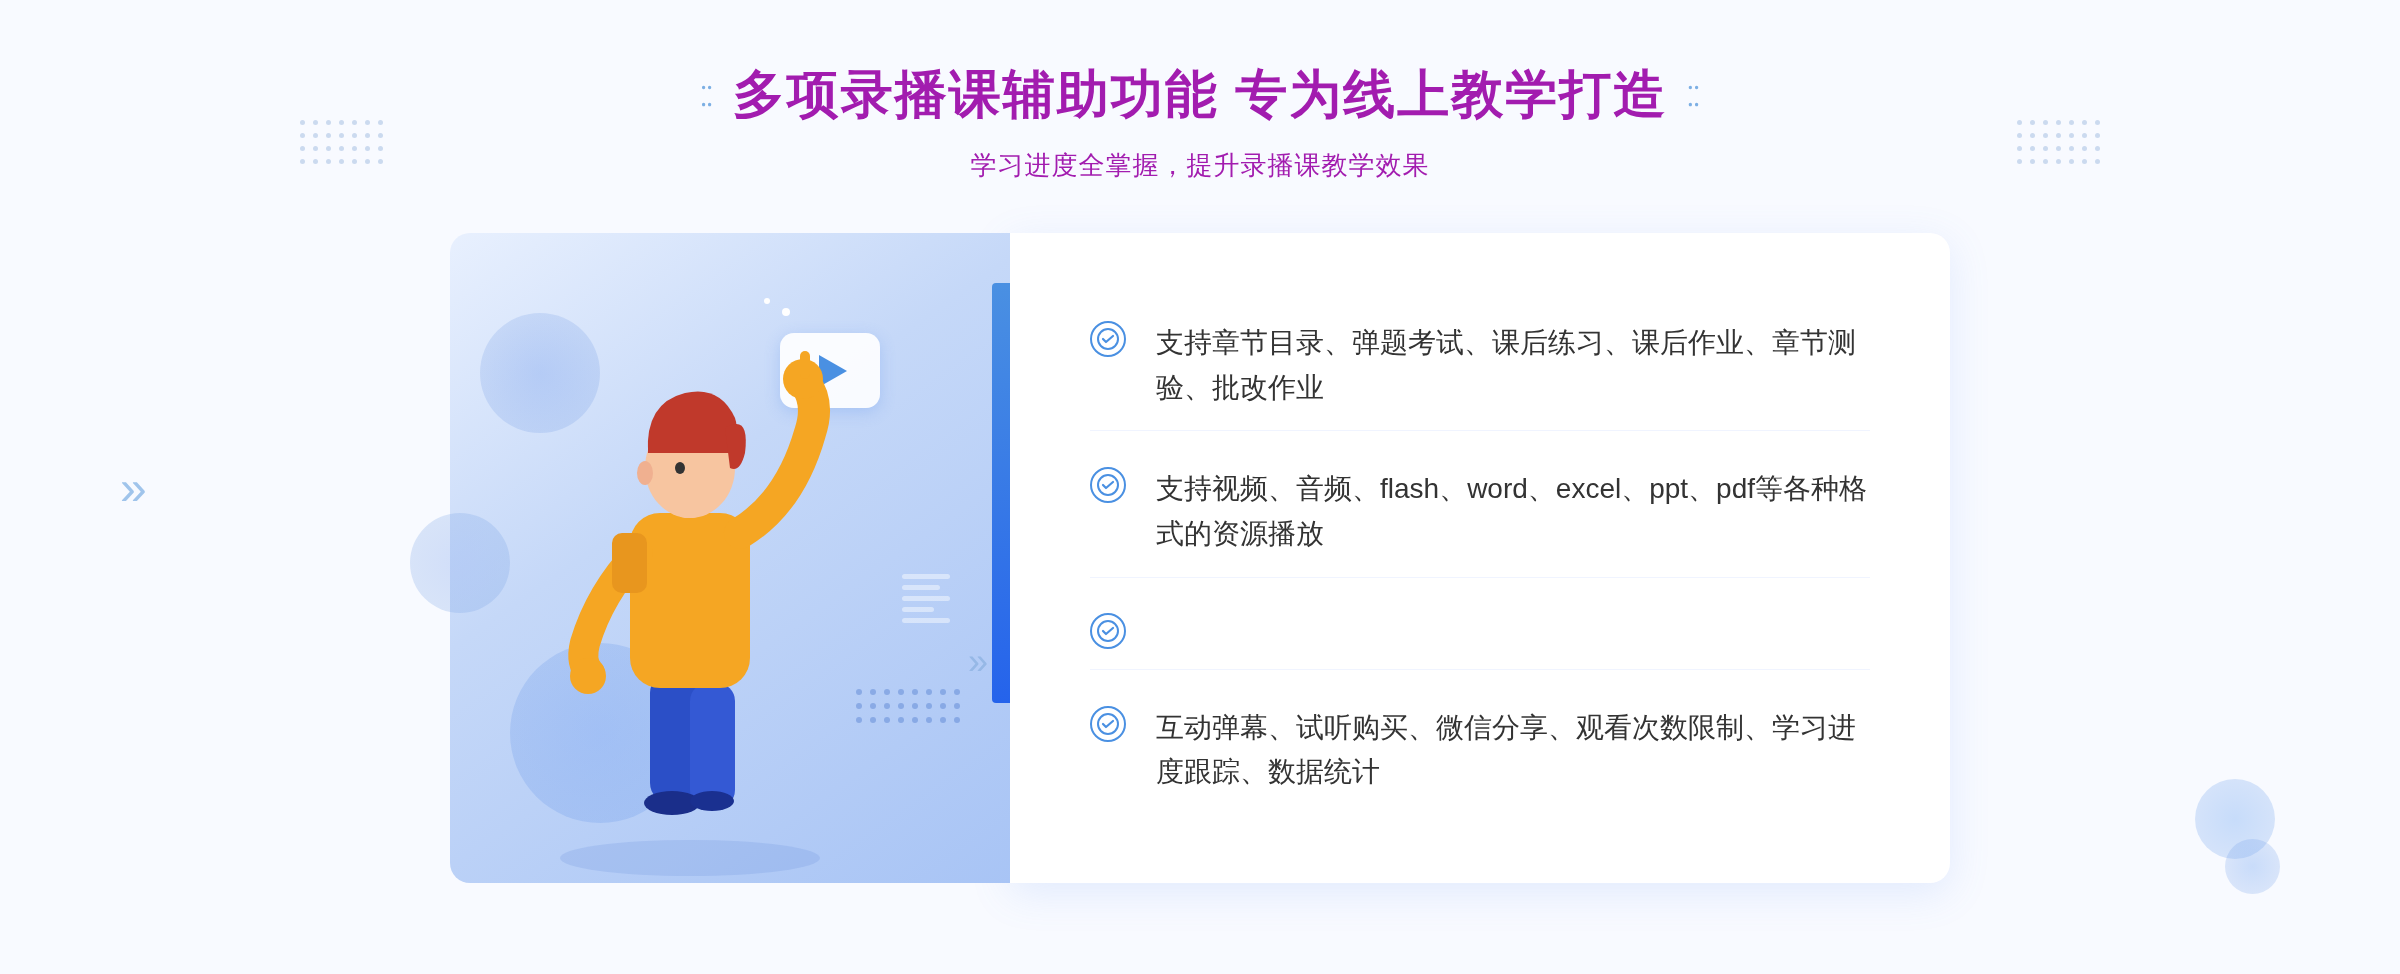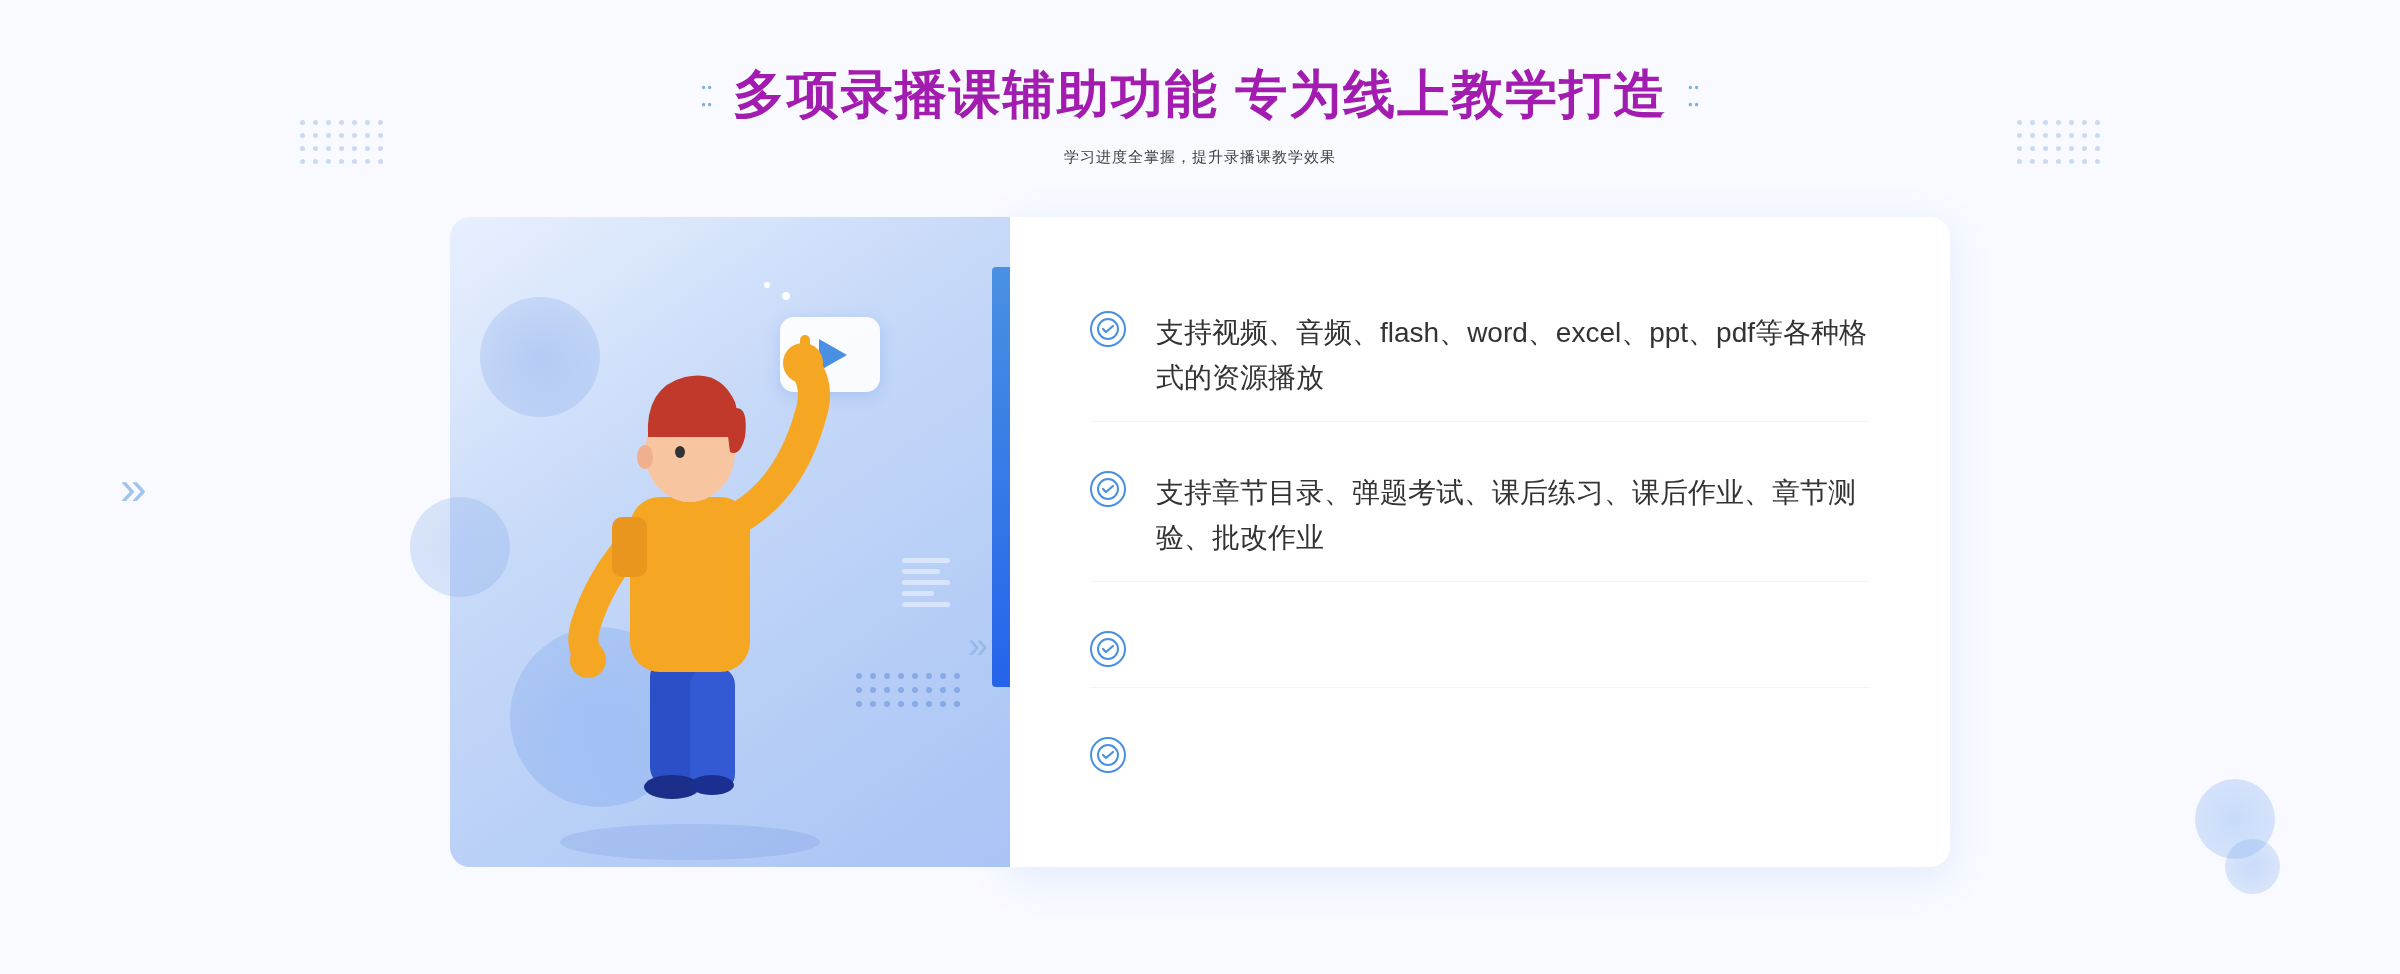--- a/index.html
+++ b/index.html
@@ -67,22 +67,22 @@
     }
 
     .main-title {
       font-size: 52px;
       font-weight: 700;
       color: #a21caf;
       letter-spacing: 2px;
     }
 
     .sub-title {
-      font-size: 15px;
-      color: #404040;
+      font-size: 26px;
+      color: #a21caf;
       letter-spacing: 1px;
     }
 
     
     .content-area {
       display: flex;
       align-items: stretch;
       margin-top: 50px;
       width: 1500px;
       position: relative;
@@ -490,49 +490,50 @@
 
     <div class="content-panel">
 
       <div class="feature-item">
         <div class="check-circle">
           <svg width="22" height="22" viewBox="0 0 22 22">
             <circle cx="11" cy="11" r="10" fill="none" stroke="#4a90e2" stroke-width="2"></circle>
             <polyline points="6,11 9,14 16,8" fill="none" stroke="#4a90e2" stroke-width="2.2" stroke-linecap="round" stroke-linejoin="round"></polyline>
           </svg>
         </div>
-        <span class="feature-text">支持视频、音频、flash、word、excel、ppt、pdf等各种格式的资源播放</span>
+        <span class="feature-text">支持章节目录、弹题考试、课后练习、课后作业、章节测验、批改作业</span>
       </div>
 
       <div class="feature-item">
         <div class="check-circle">
           <svg width="22" height="22" viewBox="0 0 22 22">
             <circle cx="11" cy="11" r="10" fill="none" stroke="#4a90e2" stroke-width="2"></circle>
             <polyline points="6,11 9,14 16,8" fill="none" stroke="#4a90e2" stroke-width="2.2" stroke-linecap="round" stroke-linejoin="round"></polyline>
           </svg>
         </div>
-        <span class="feature-text">支持章节目录、弹题考试、课后练习、课后作业、章节测验、批改作业</span>
+        <span class="feature-text">支持视频、音频、flash、word、excel、ppt、pdf等各种格式的资源播放</span>
       </div>
 
       <div class="feature-item">
         <div class="check-circle">
           <svg width="22" height="22" viewBox="0 0 22 22">
             <circle cx="11" cy="11" r="10" fill="none" stroke="#4a90e2" stroke-width="2"></circle>
             <polyline points="6,11 9,14 16,8" fill="none" stroke="#4a90e2" stroke-width="2.2" stroke-linecap="round" stroke-linejoin="round"></polyline>
           </svg>
         </div>
       </div>
 
       <div class="feature-item">
         <div class="check-circle">
           <svg width="22" height="22" viewBox="0 0 22 22">
             <circle cx="11" cy="11" r="10" fill="none" stroke="#4a90e2" stroke-width="2"></circle>
             <polyline points="6,11 9,14 16,8" fill="none" stroke="#4a90e2" stroke-width="2.2" stroke-linecap="round" stroke-linejoin="round"></polyline>
           </svg>
         </div>
+        <span class="feature-text">互动弹幕、试听购买、微信分享、观看次数限制、学习进度跟踪、数据统计</span>
       </div>
 
     </div>
   </div>
 
   <div class="bottom-right-circles">
     <div class="br-circle-1"></div>
     <div class="br-circle-2"></div>
   </div>
 

